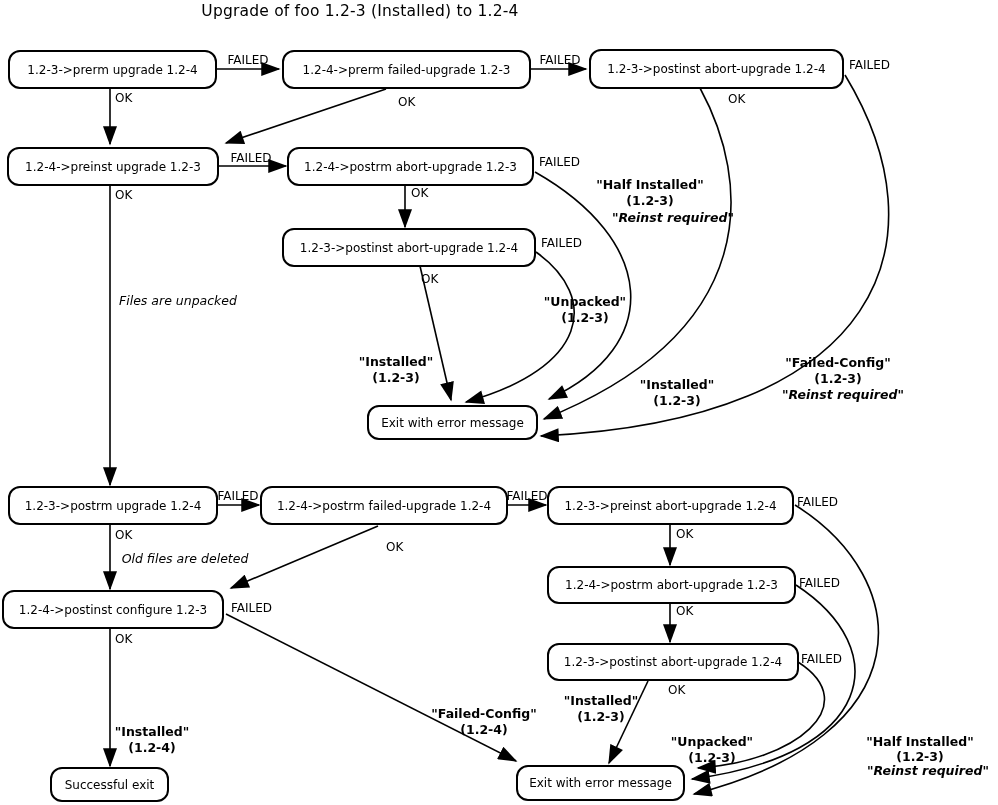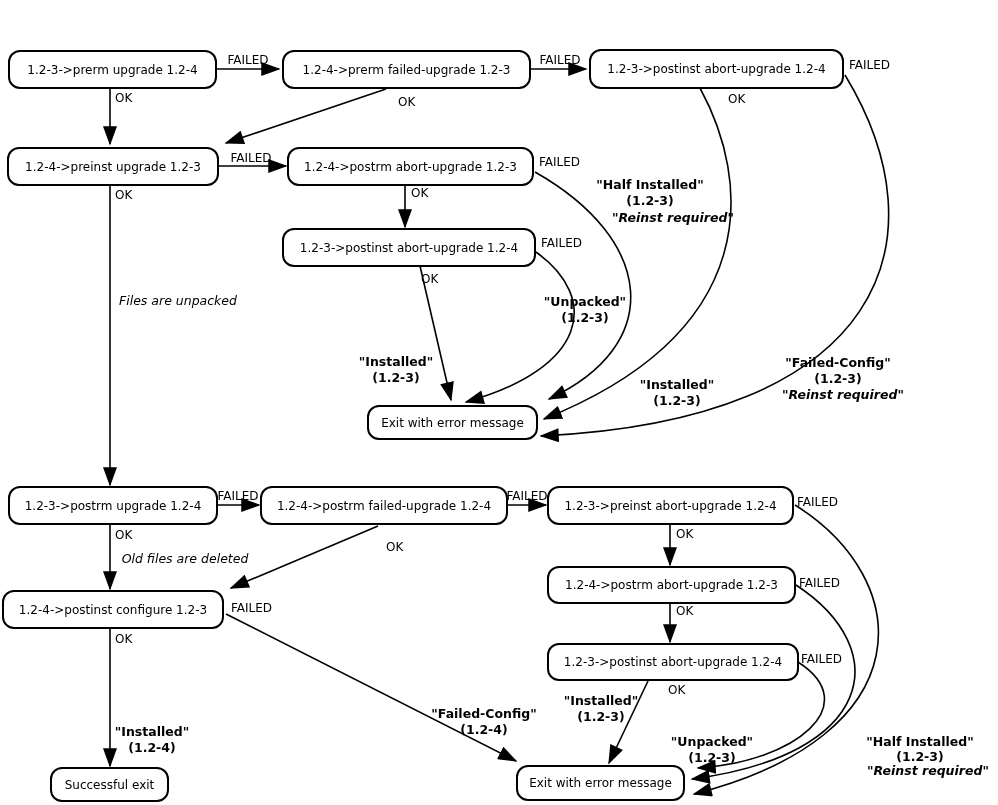--- a/index.html
+++ b/index.html
@@ -15,20 +15,21 @@
   svg text{font-family:"DejaVu Sans","Liberation Sans",sans-serif;}
   svg .b{font-weight:bold;font-size:12.5px;}
   svg .i{font-style:italic;font-size:12.5px;}
   svg .bi{font-weight:bold;font-style:italic;font-size:12.5px;}
   svg .ann{text-anchor:middle;fill:#000;}
 </style>
 </head>
 <body>
 
 <div class="canvas">
+  <div class="title">Upgrade of foo 1.2-3 (Installed) to 1.2-4</div>
   <svg id="flow" xmlns="http://www.w3.org/2000/svg" width="998" height="805" viewBox="0 0 998 805">
       <defs>
         <marker id="arrow" markerUnits="userSpaceOnUse" markerWidth="20" markerHeight="14" viewBox="0 0 18 13" refX="16.5" refY="6.5" orient="auto">
           <path d="M0,0 L18,6.5 L0,13 Z" fill="#000000"></path>
         </marker>
       </defs>
       <line x1="216" y1="69" x2="279" y2="69" class="edge" marker-end="url(#arrow)"></line>
       <line x1="530" y1="69" x2="586" y2="69" class="edge" marker-end="url(#arrow)"></line>
       <line x1="110" y1="88" x2="110" y2="144" class="edge" marker-end="url(#arrow)"></line>
       <line x1="386" y1="89" x2="226" y2="143" class="edge" marker-end="url(#arrow)"></line>

